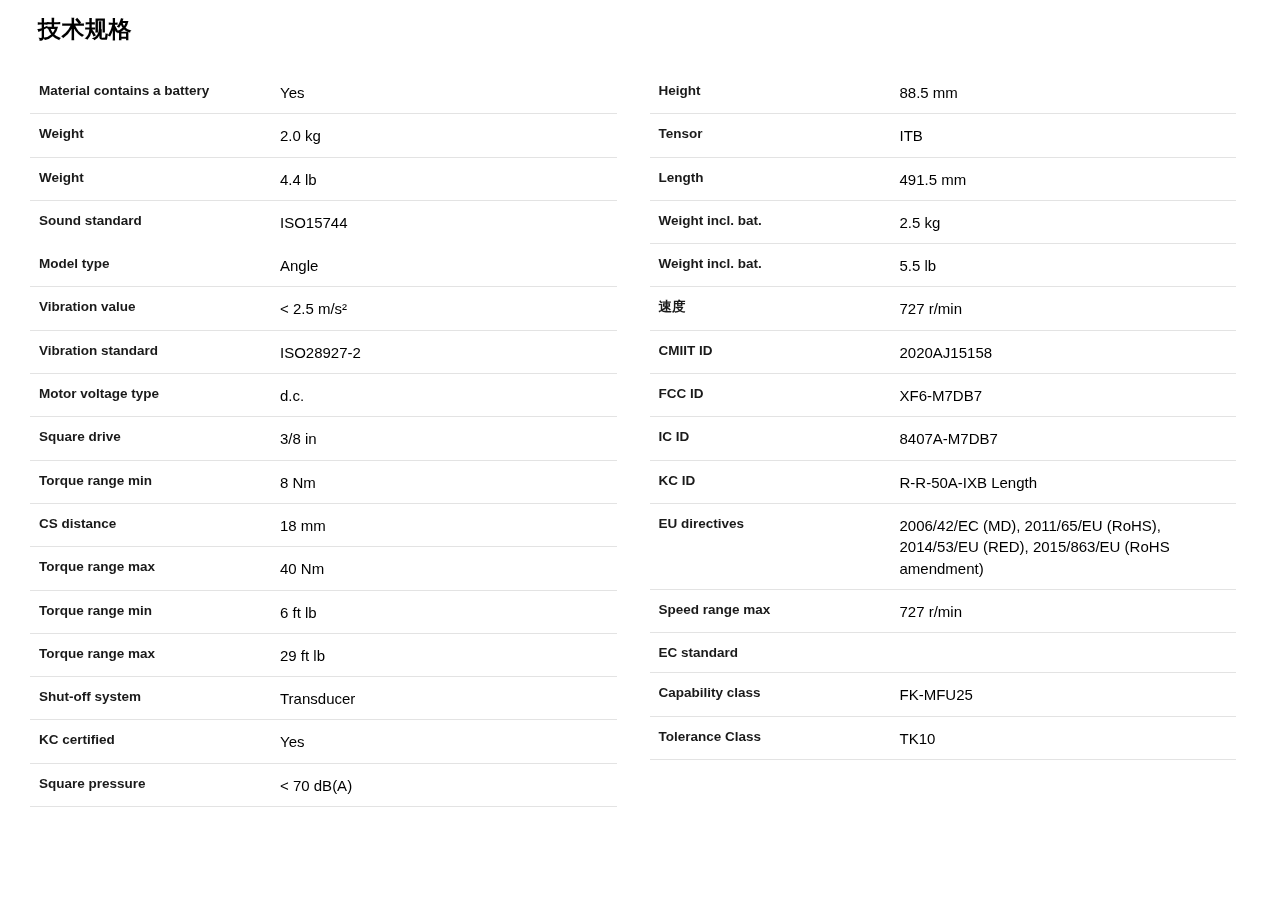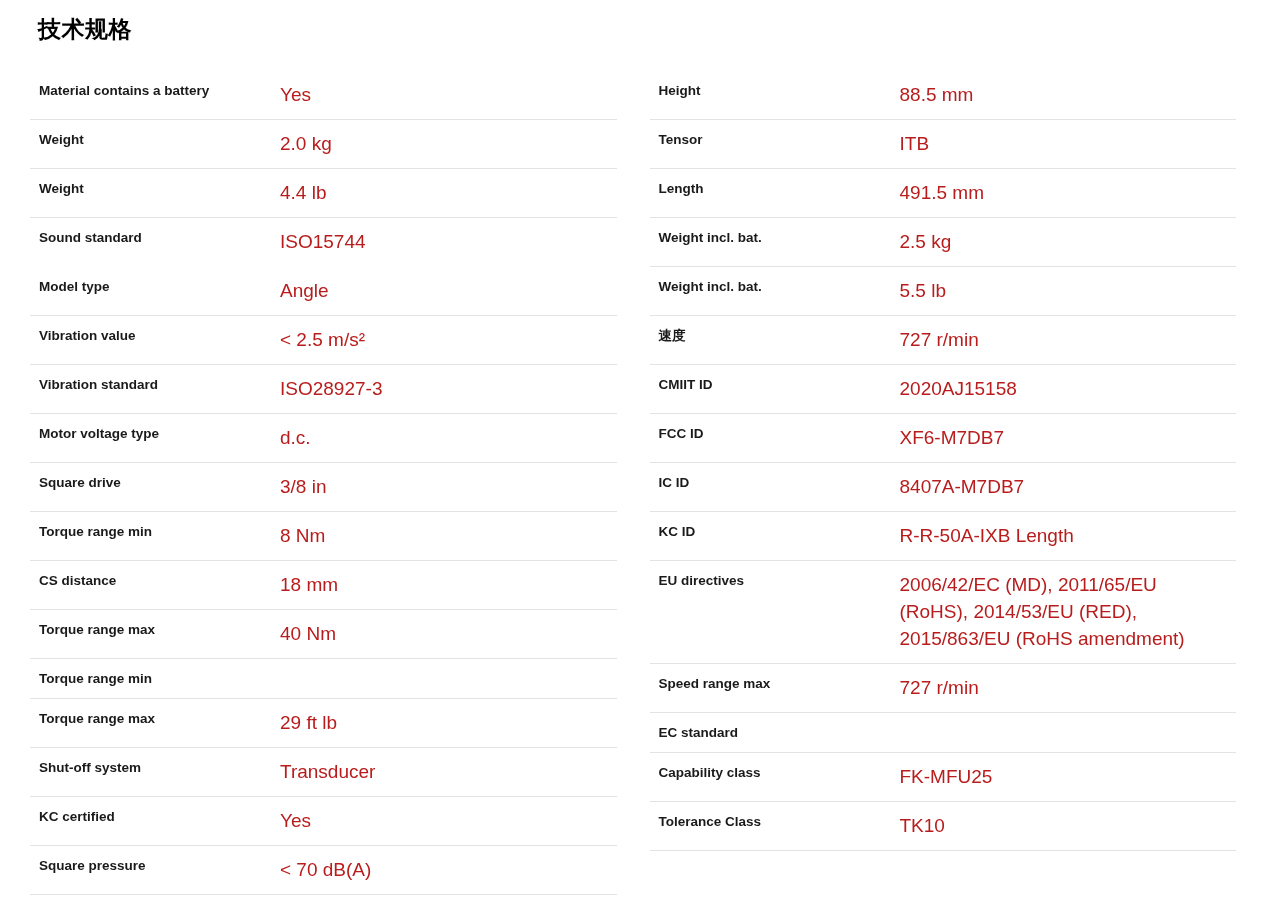--- a/index.html
+++ b/index.html
@@ -53,22 +53,22 @@
     flex: 0 0 250px;
     font-size: 13.5px;
     font-weight: bold;
     color: #1a1a1a;
     line-height: 1.35;
     padding-left: 9px;
     box-sizing: border-box;
   }
   .spec-value {
     flex: 1 1 auto;
-    font-size: 19px;
-    color: #b91c1c;
+    font-size: 15px;
+    color: #000000;
     line-height: 1.42;
     padding-right: 6px;
   }
 </style>
 </head>
 <body>
 
 <div class="page">
 
   <h1 class="page-title">技术规格</h1>
@@ -95,21 +95,21 @@
       <div class="spec-row">
         <div class="spec-label">Model type</div>
         <div class="spec-value">Angle</div>
       </div>
       <div class="spec-row">
         <div class="spec-label">Vibration value</div>
         <div class="spec-value">&lt; 2.5 m/s²</div>
       </div>
       <div class="spec-row">
         <div class="spec-label">Vibration standard</div>
-        <div class="spec-value">ISO28927-3</div>
+        <div class="spec-value">ISO28927-2</div>
       </div>
       <div class="spec-row">
         <div class="spec-label">Motor voltage type</div>
         <div class="spec-value">d.c.</div>
       </div>
       <div class="spec-row">
         <div class="spec-label">Square drive</div>
         <div class="spec-value">3/8 in</div>
       </div>
       <div class="spec-row">
@@ -119,20 +119,21 @@
       <div class="spec-row">
         <div class="spec-label">CS distance</div>
         <div class="spec-value">18 mm</div>
       </div>
       <div class="spec-row">
         <div class="spec-label">Torque range max</div>
         <div class="spec-value">40 Nm</div>
       </div>
       <div class="spec-row">
         <div class="spec-label">Torque range min</div>
+        <div class="spec-value">6 ft lb</div>
       </div>
       <div class="spec-row">
         <div class="spec-label">Torque range max</div>
         <div class="spec-value">29 ft lb</div>
       </div>
       <div class="spec-row">
         <div class="spec-label">Shut-off system</div>
         <div class="spec-value">Transducer</div>
       </div>
       <div class="spec-row">

